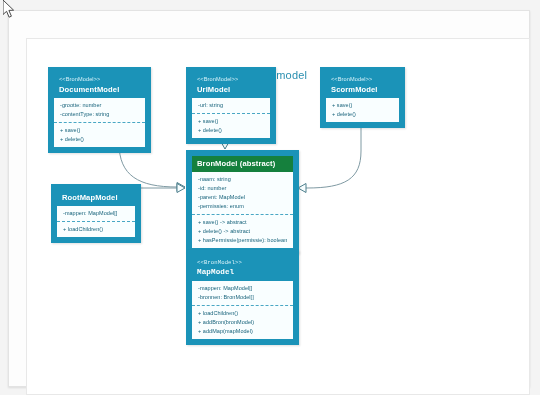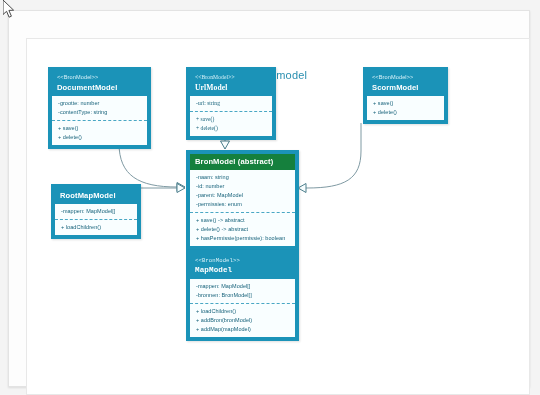--- a/index.html
+++ b/index.html
@@ -50,21 +50,21 @@
     left: 0;
     top: 0;
     width: 540px;
     height: 395px;
     pointer-events: none;
   }
   
   .uml-class {
     position: absolute;
     box-sizing: border-box;
-    border: 4px solid #8b5cf6;
+    border: 6px solid #8b5cf6;
     background: #f7fdfe;
     box-shadow: 1px 1px 2px rgba(0,0,0,0.13);
   }
   .uml-header {
     background: #1b93b8;
     color: #ffffff;
     padding: 3px 5px 4px 5px;
     line-height: 1.25;
   }
   .stereotype {
@@ -152,35 +152,35 @@
         <div class="compartment attrs">
           <div class="member">-grootte: number</div>
           <div class="member">-contentType: string</div>
         </div>
         <div class="compartment">
           <div class="member">+ save()</div>
           <div class="member">+ delete()</div>
         </div>
       </div>
 
-      <div class="uml-class" style="left: 159px; top: 28px; width: 90px; border-color: rgb(27, 147, 184); background: rgb(247, 253, 254); font-family: Liberation Serif, serif;">
+      <div class="uml-class" style="left: 159px; top: 28px; width: 90px; border-color: rgb(27, 147, 184); background: rgb(247, 253, 254);">
         <div class="uml-header" style="background: rgb(27, 147, 184);">
           <span class="stereotype">&lt;&lt;BronModel&gt;&gt;</span>
           <span class="cls-name">UrlModel</span>
         </div>
         <div class="compartment attrs">
           <div class="member">-url: string</div>
         </div>
         <div class="compartment">
           <div class="member">+ save()</div>
           <div class="member">+ delete()</div>
         </div>
       </div>
 
-      <div class="uml-class" style="left: 293px; top: 28px; width: 85px; border-color: rgb(27, 147, 184); background: rgb(247, 253, 254); margin-left: 43px;">
+      <div class="uml-class" style="left: 293px; top: 28px; width: 85px; border-color: rgb(27, 147, 184); background: rgb(247, 253, 254);">
         <div class="uml-header" style="background: rgb(27, 147, 184);">
           <span class="stereotype">&lt;&lt;BronModel&gt;&gt;</span>
           <span class="cls-name">ScormModel</span>
         </div>
         <div class="compartment">
           <div class="member">+ save()</div>
           <div class="member">+ delete()</div>
         </div>
       </div>
 

